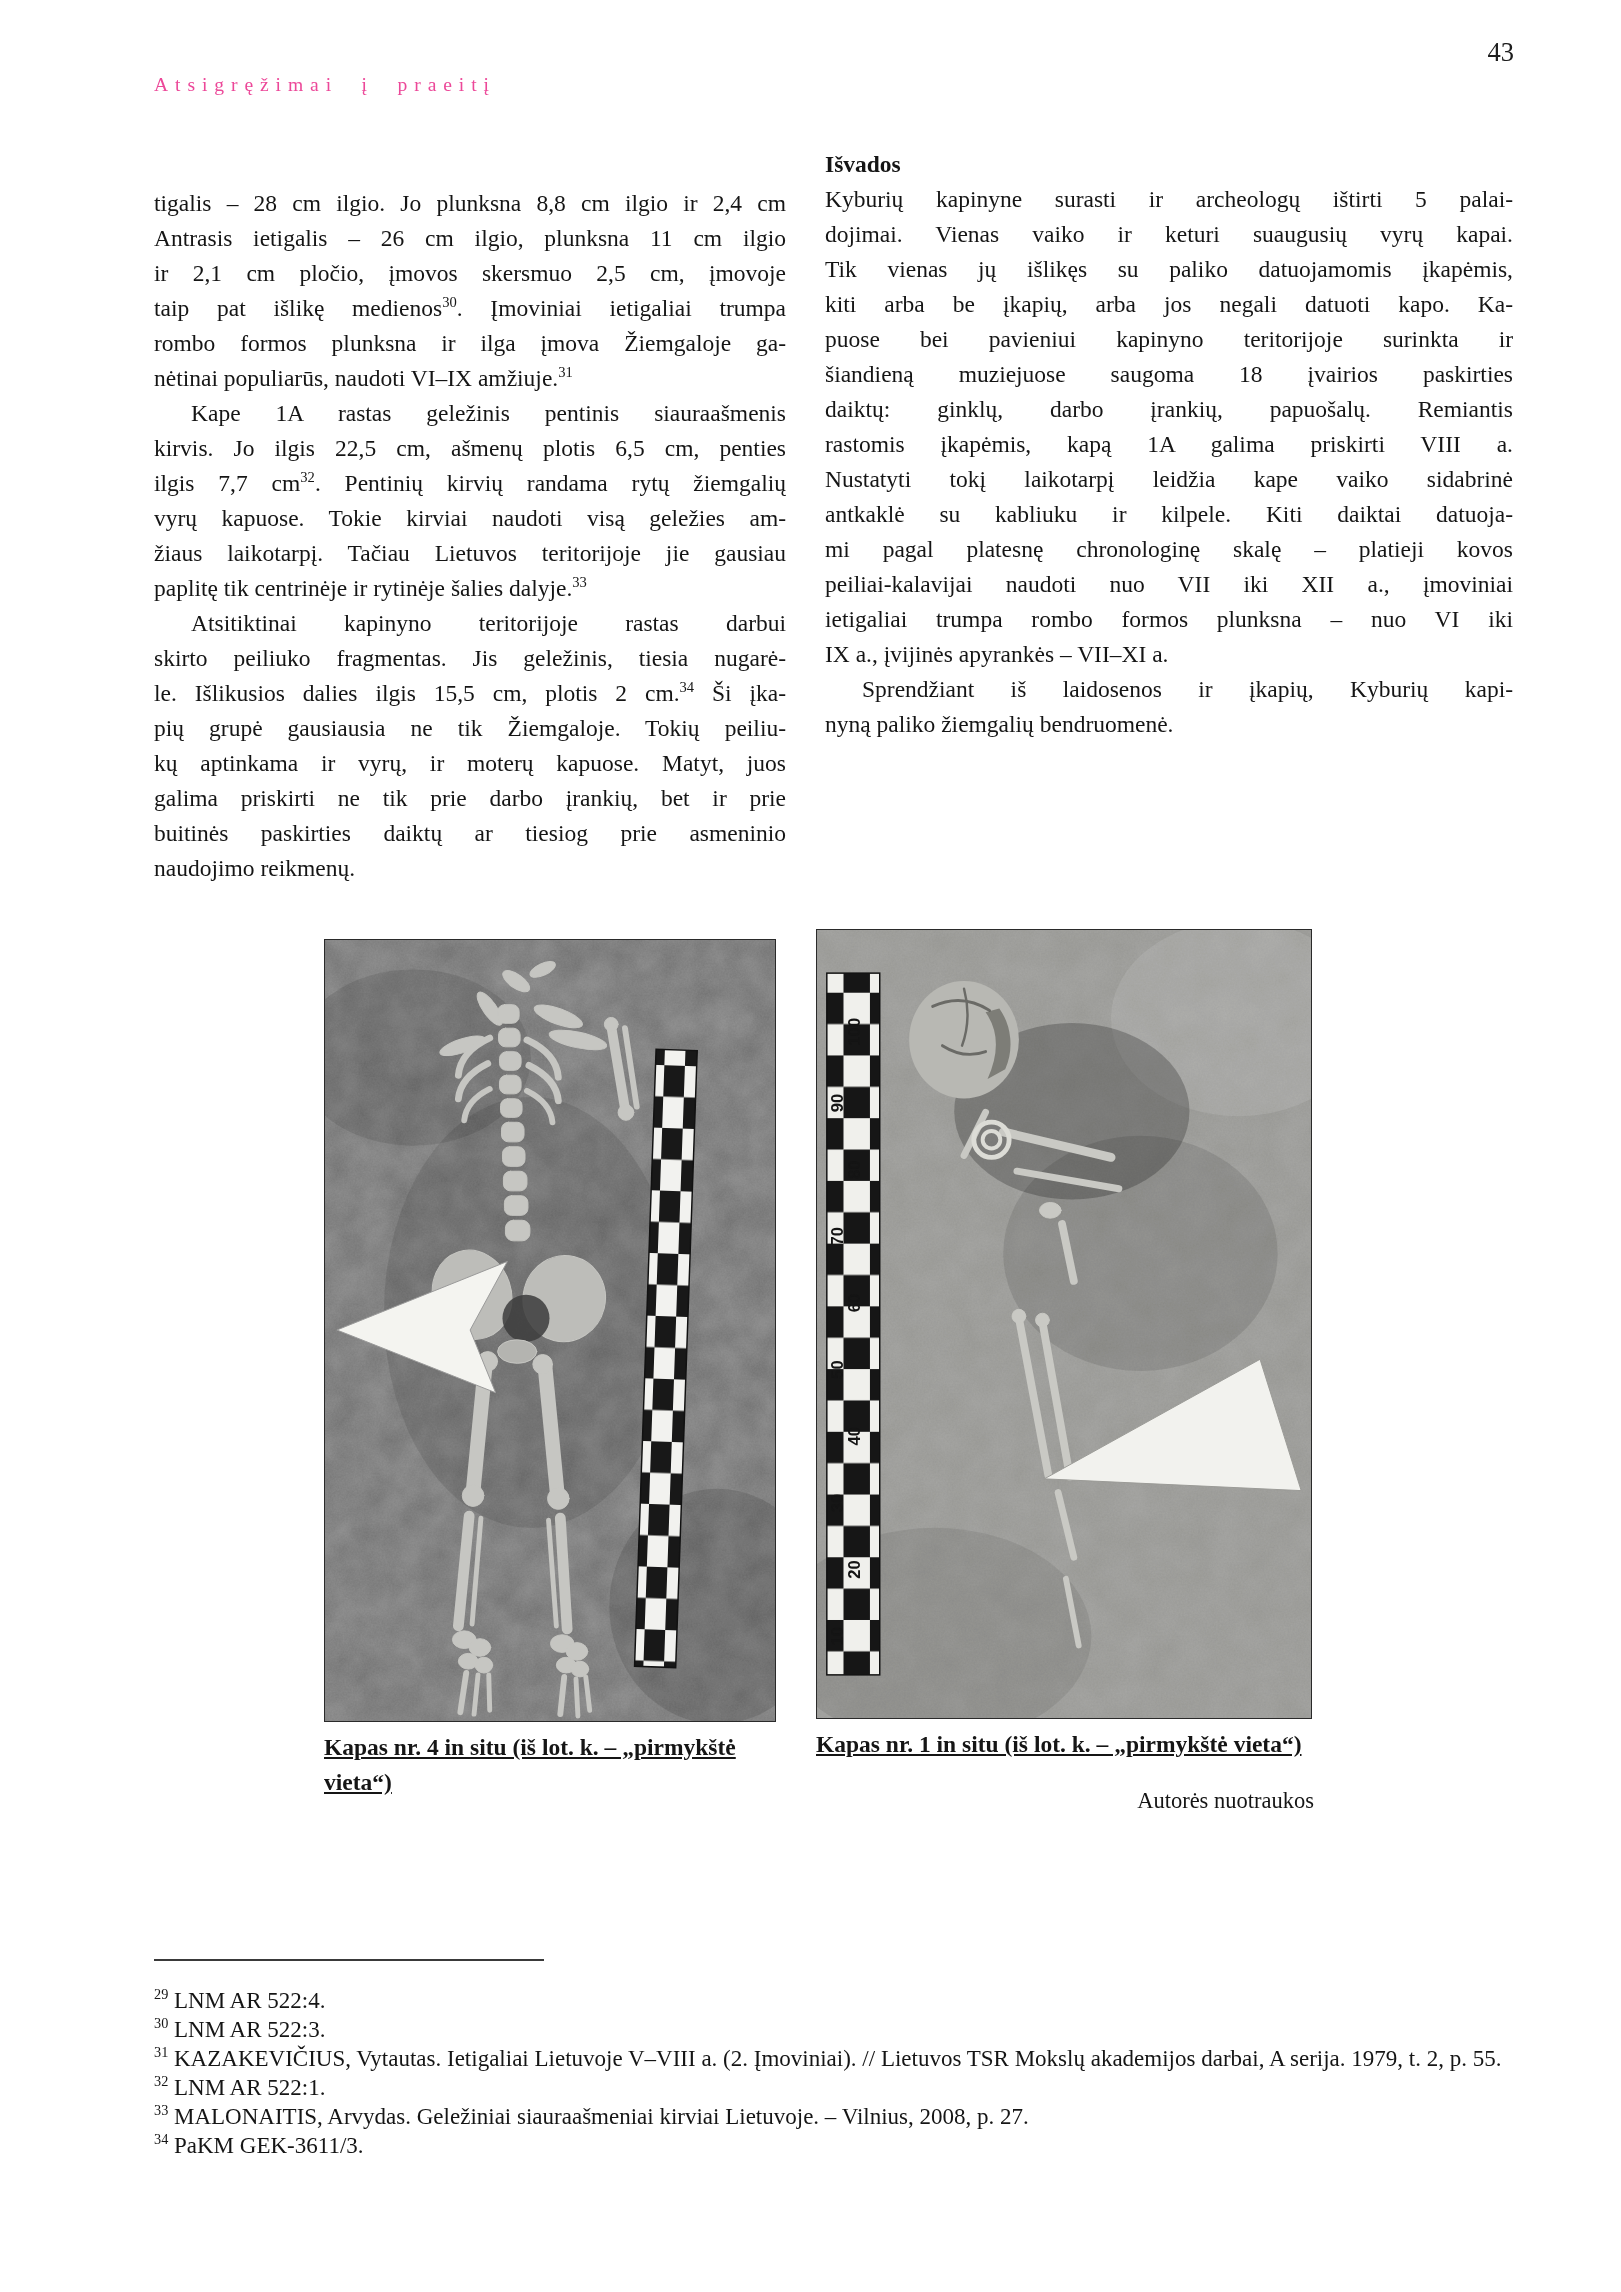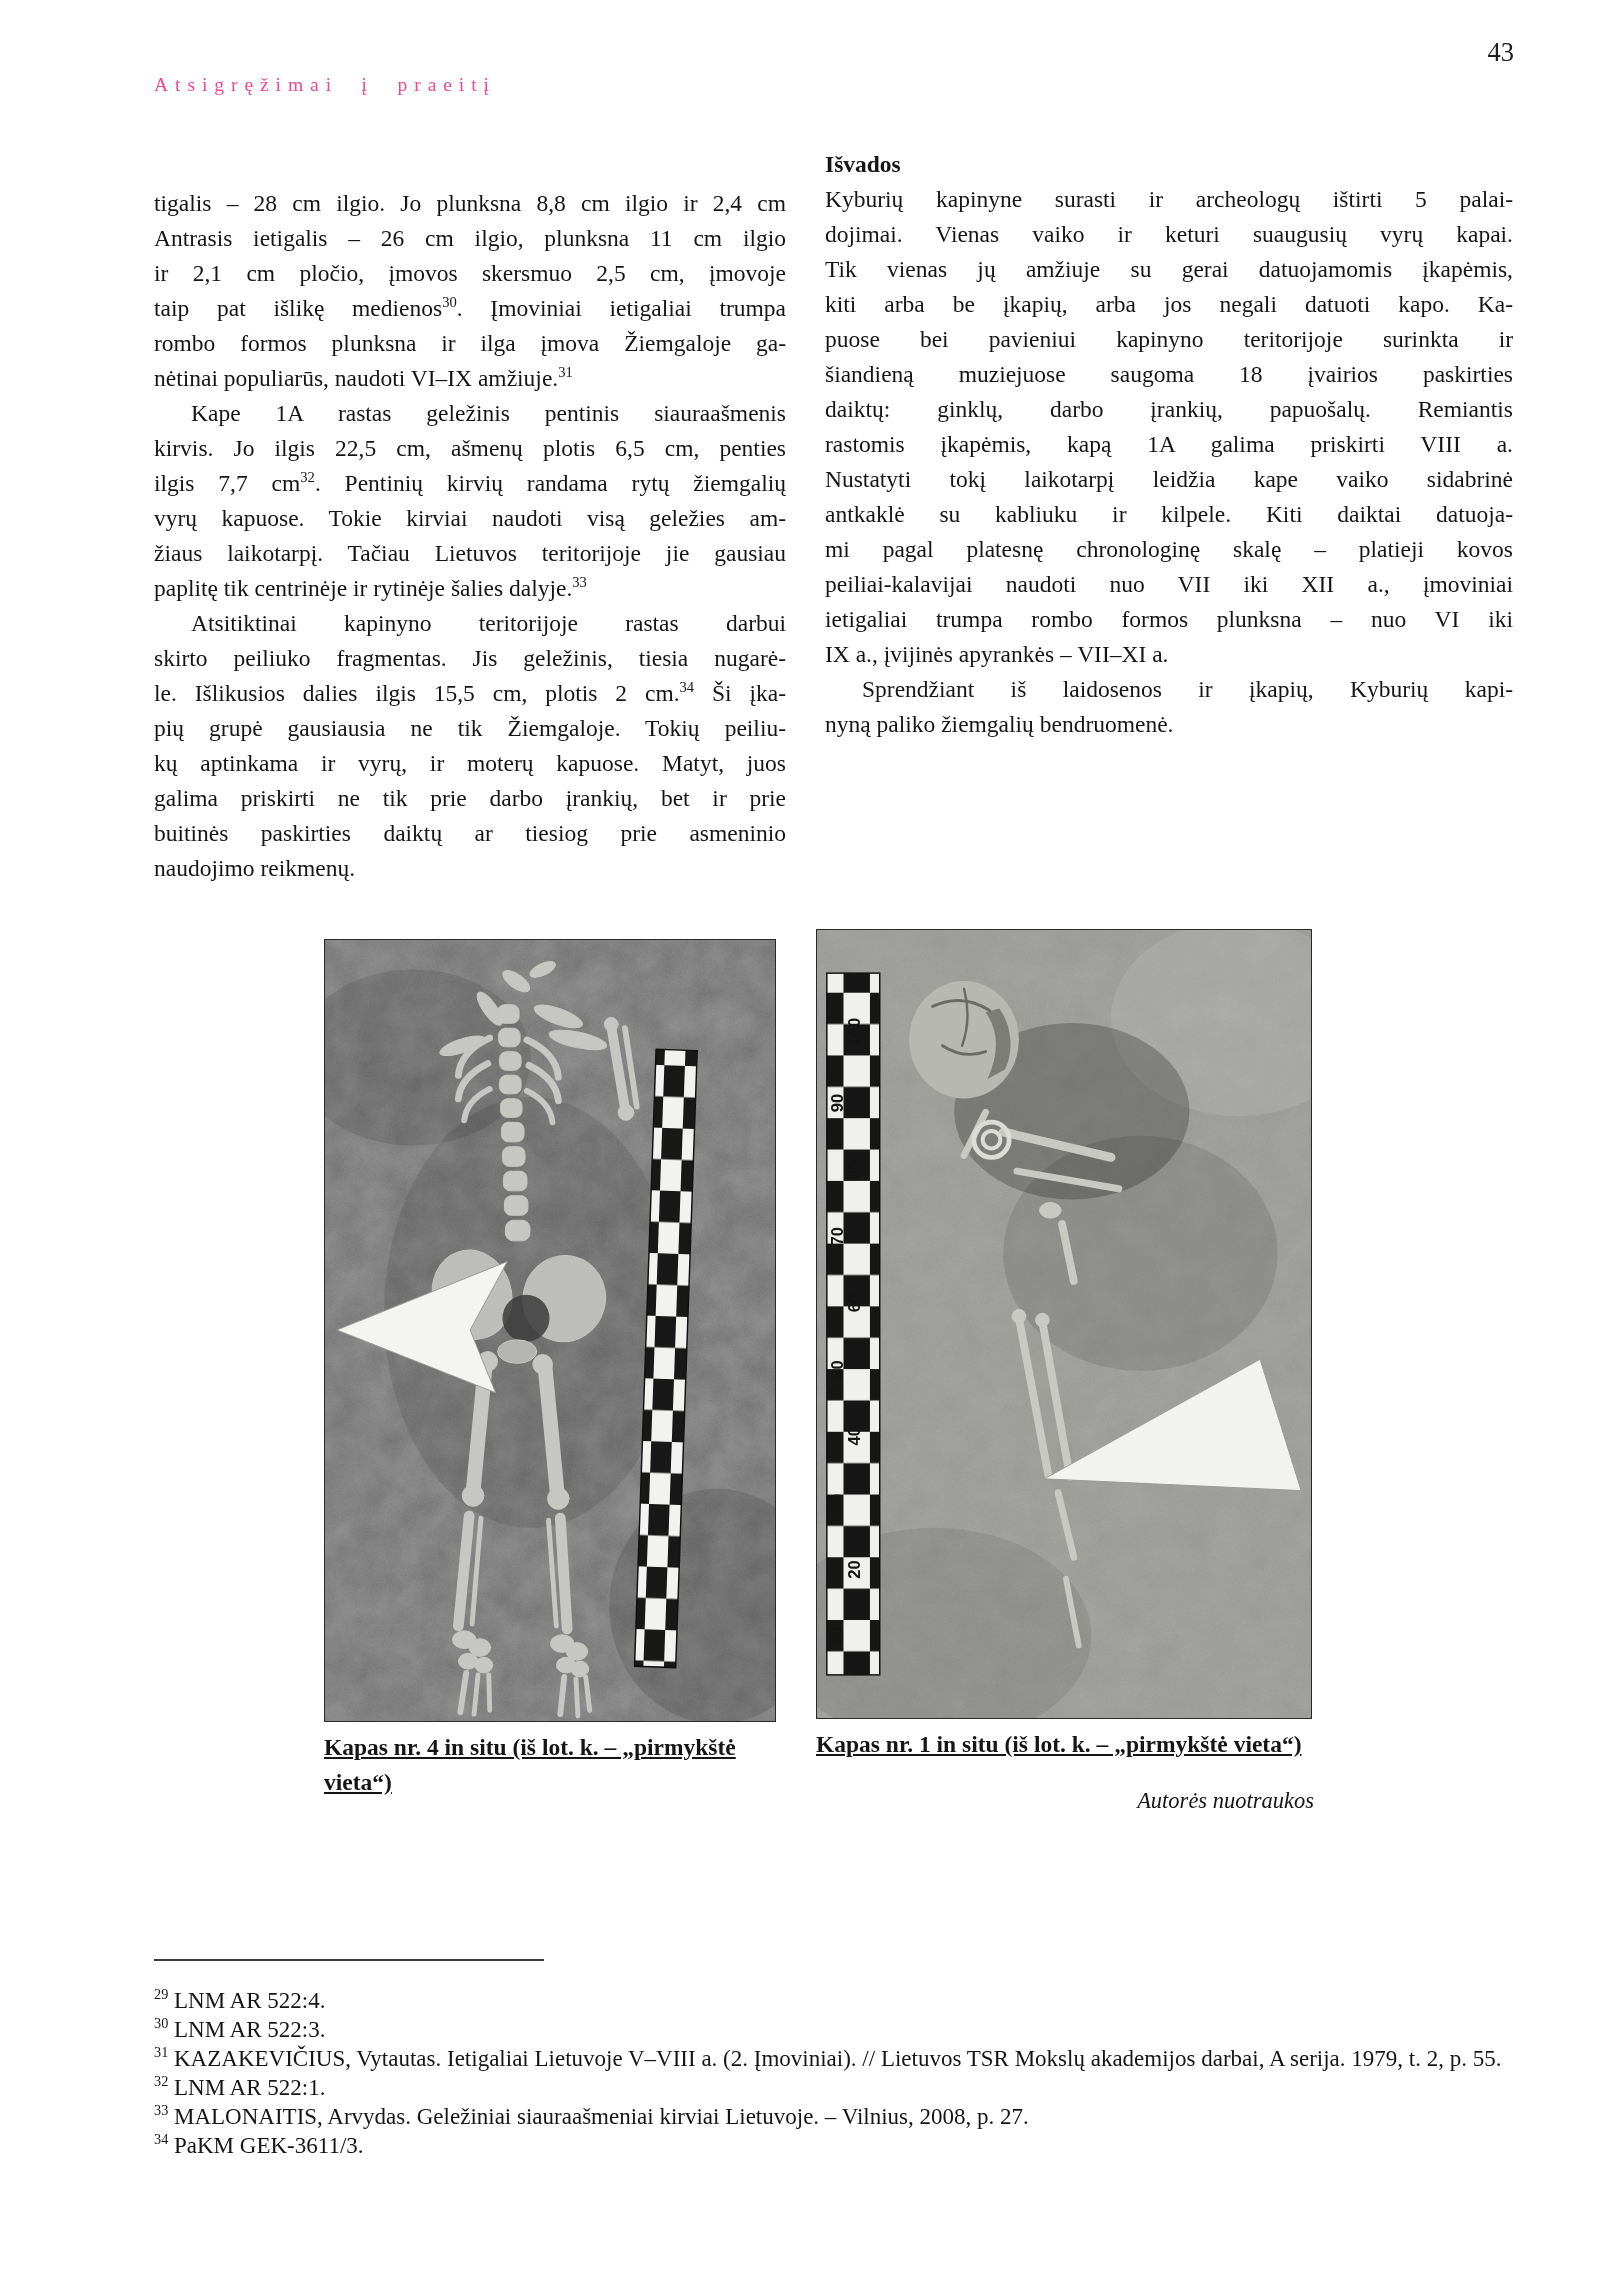--- a/index.html
+++ b/index.html
@@ -29,21 +29,21 @@
   .col-heading { font-weight:bold; }
   
   svg.photo { position:absolute; display:block; border:1px solid #2a2a2a; background:#777; }
   #photo-left  { left:324px; top:939px; width:450px; height:781px; }
   #photo-right { left:816px; top:929px; width:494px; height:788px; }
   .caption { position:absolute; font-weight:bold; font-size:23.5px; line-height:35px;text-decoration:underline; }
   #caption-left  { left:324px; top:1730px; width:470px; }
   #caption-right { left:816px; top:1727px; width:559px; }
   .credit {
     position:absolute; left:816px; top:1788px; width:498px;
-    font-style:italic; font-size:22.5px; text-align:right;
+    font-size:22.5px; text-align:right;
   }
   
   .fn-rule { position:absolute; left:154px; top:1959px; width:390px; height:2px; background:#3a3a3a; }
   .footnotes { position:absolute; left:154px; top:1986px; width:1364px; font-size:23px; line-height:29px; }
   .fn { white-space:nowrap; }
 </style>
 </head>
 <body>
 
 <div class="page">
@@ -72,21 +72,21 @@
       <div class="line">galima priskirti ne tik prie darbo įrankių, bet ir prie</div>
       <div class="line">buitinės paskirties daiktų ar tiesiog prie asmeninio</div>
       <div class="line last">naudojimo reikmenų.</div>
     </div>
 
   <div class="col col-right">
     <div class="line last col-heading">Išvados</div>
     <div id="right-paras">
         <div class="line">Kyburių kapinyne surasti ir archeologų ištirti 5 palai-</div>
         <div class="line">dojimai. Vienas vaiko ir keturi suaugusių vyrų kapai.</div>
-        <div class="line">Tik vienas jų amžiuje su gerai datuojamomis įkapėmis,</div>
+        <div class="line">Tik vienas jų išlikęs su paliko datuojamomis įkapėmis,</div>
         <div class="line">kiti arba be įkapių, arba jos negali datuoti kapo. Ka-</div>
         <div class="line">puose bei pavieniui kapinyno teritorijoje surinkta ir</div>
         <div class="line">šiandieną muziejuose saugoma 18 įvairios paskirties</div>
         <div class="line">daiktų: ginklų, darbo įrankių, papuošalų. Remiantis</div>
         <div class="line">rastomis įkapėmis, kapą 1A galima priskirti VIII a.</div>
         <div class="line">Nustatyti tokį laikotarpį leidžia kape vaiko sidabrinė</div>
         <div class="line">antkaklė su kabliuku ir kilpele. Kiti daiktai datuoja-</div>
         <div class="line">mi pagal platesnę chronologinę skalę – platieji kovos</div>
         <div class="line">peiliai-kalavijai naudoti nuo VII iki XII a., įmoviniai</div>
         <div class="line">ietigaliai trumpa rombo formos plunksna – nuo VI iki</div>

